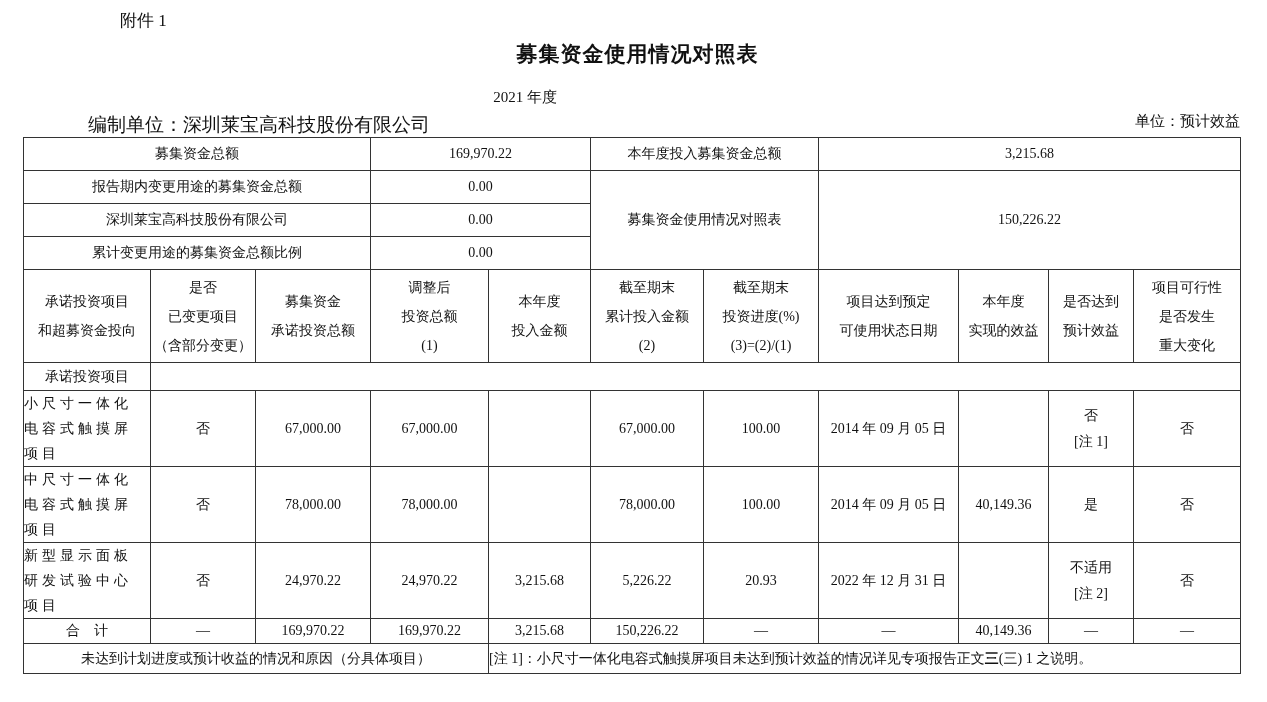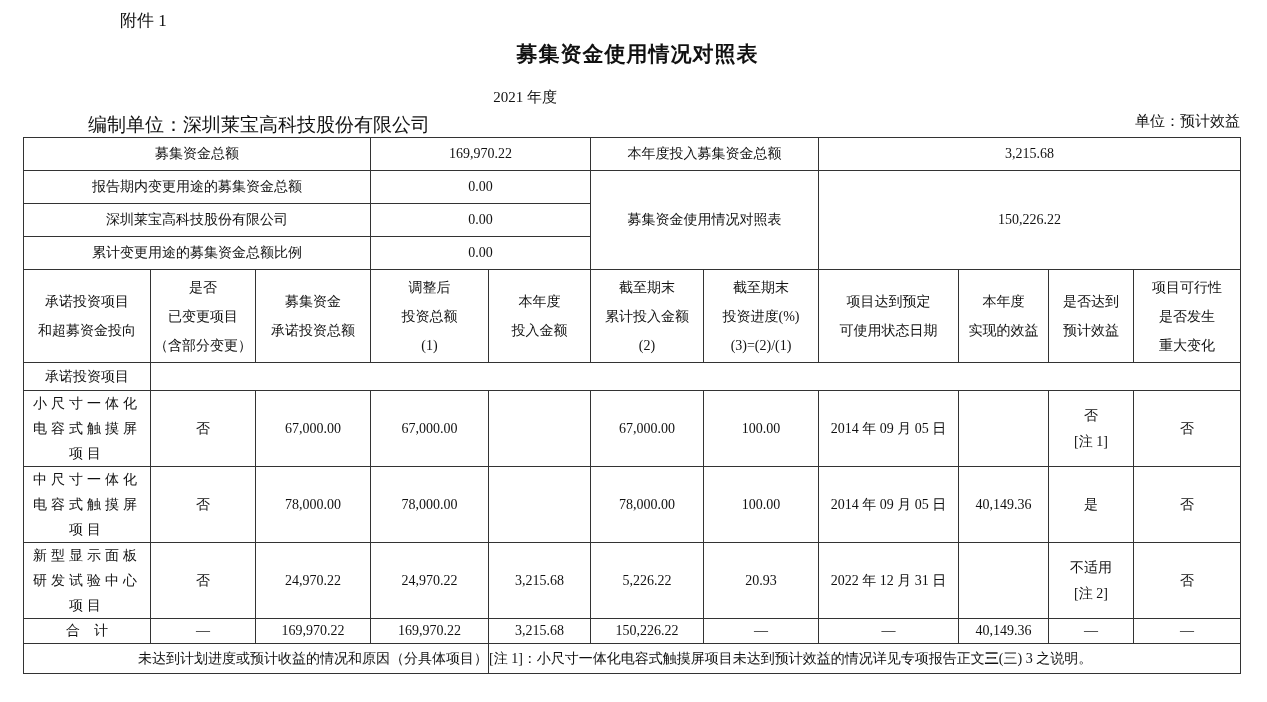--- a/index.html
+++ b/index.html
@@ -30,25 +30,25 @@
   tr.srow{height:33px;}
   tr.hrow{height:93px;}
   tr.secrow{height:28px;}
   tr.drow{height:76px;}
   tr.trow{height:25px;}
   tr.frow{height:30px;}
   .lab{text-align:center;padding-left:13px;}
   .num{text-align:center;padding-right:8px;}
   .ctr{text-align:center;}
   .proj{
-    text-align:center;padding-left:7px;letter-spacing:4px;
+    text-align:left;padding-left:7px;letter-spacing:4px;
     line-height:25px;white-space:pre-line;margin-left:18px;
   }
   .pre{white-space:pre-line;line-height:26px;}
-  .fleft{text-align:right;padding-left:13px;}
+  .fleft{text-align:center;padding-left:13px;}
   .fright{text-align:left;padding-left:14px;}
   .b{font-weight:bold;}
 </style>
 </head>
 <body>
 
 <div class="attachment">附件 1</div>
 <div class="doc-title">募集资金使用情况对照表</div>
 <div class="period">2021 年度</div>
 <div class="prepline">编制单位：深圳莱宝高科技股份有限公司</div>
@@ -186,17 +186,17 @@
     <td class="ctr">—</td>
     <td class="ctr">—</td>
     <td class="num">40,149.36</td>
     <td class="ctr">—</td>
     <td class="ctr">—</td>
   </tr>
 
   <tr class="frow">
     <td colspan="4" class="fleft">未达到计划进度或预计收益的情况和原因（分具体项目）</td>
     <td colspan="7" class="fright">
-      <span>[注 1]：小尺寸一体化电容式触摸屏项目未达到预计效益的情况详见专项报告正文</span><span class="b">三</span><span>(三) 3 之说明。</span>
+      <span>[注 1]：小尺寸一体化电容式触摸屏项目未达到预计效益的情况详见专项报告正文</span><span class="b">三</span><span>(三) 1 之说明。</span>
     </td>
   </tr>
 </tbody>
   </table>
 
 </body></html>

